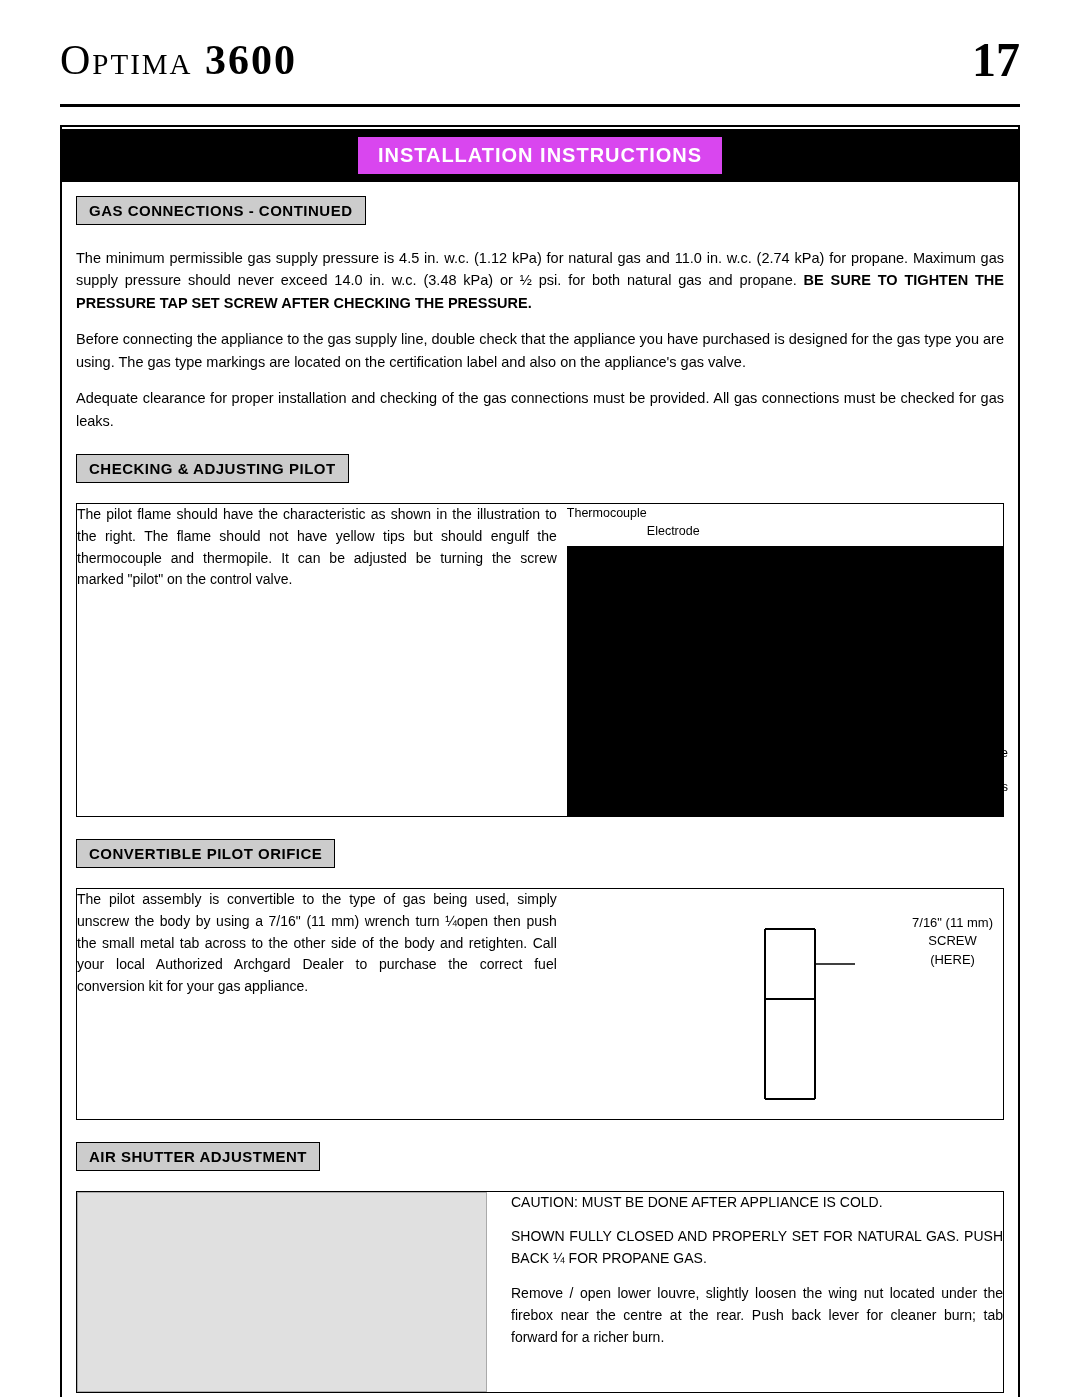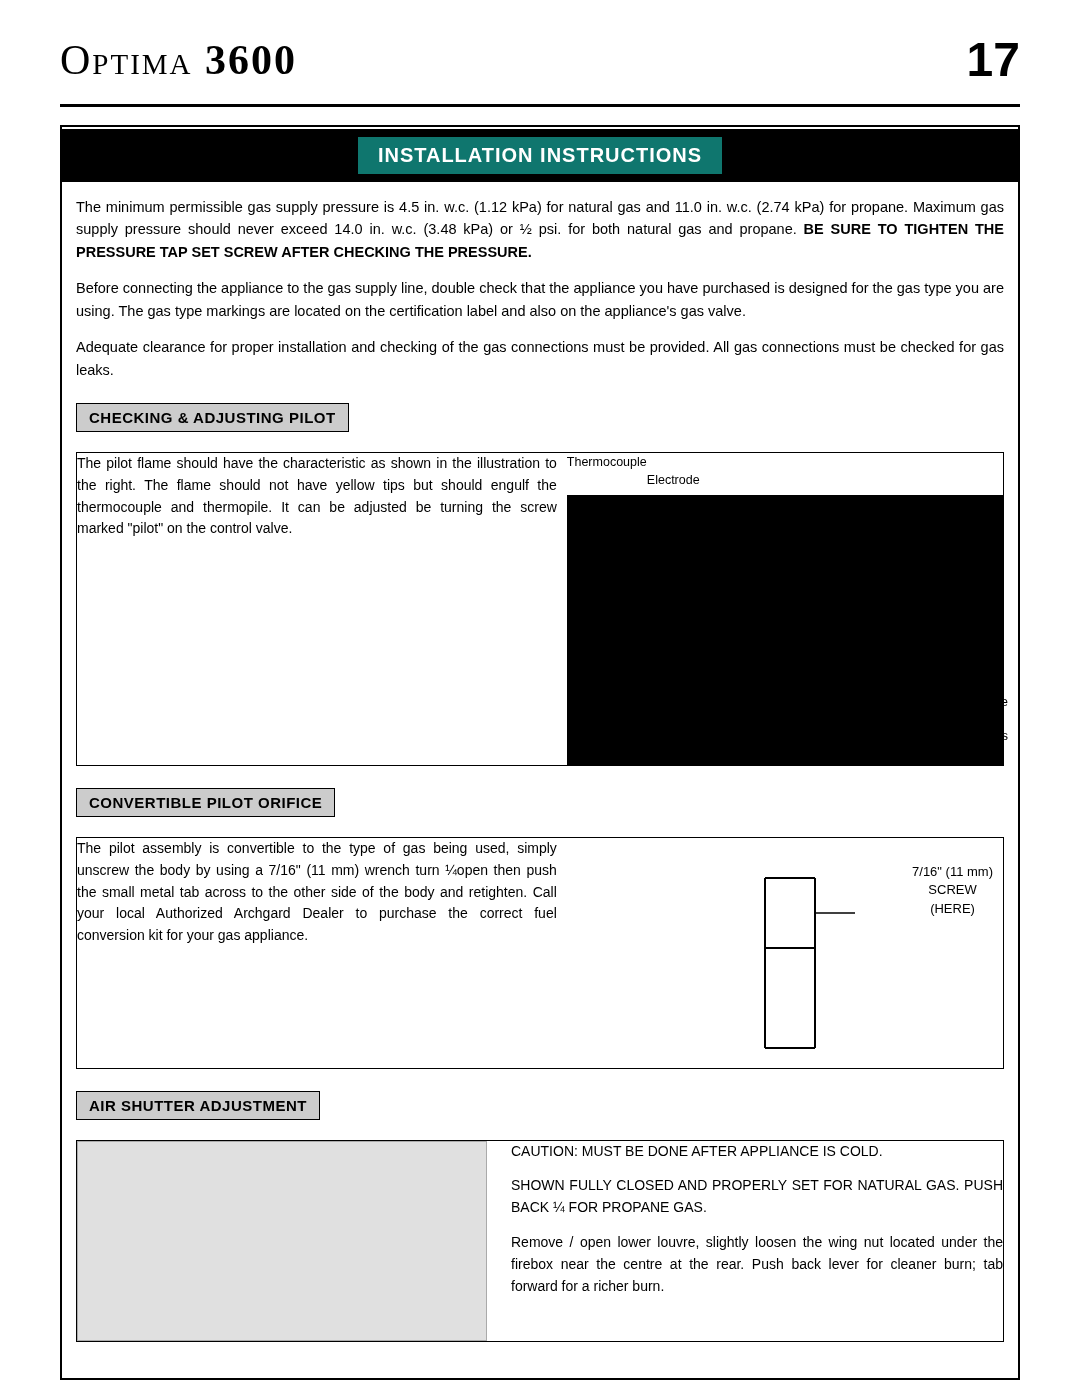--- a/index.html
+++ b/index.html
@@ -34,21 +34,21 @@
       font-size: 42px;
       font-weight: normal;
       letter-spacing: 2px;
     }
     .header-title span.optima-o {
       font-variant: small-caps;
     }
     .header-page-num {
       font-size: 48px;
       font-weight: bold;
-      font-family: Liberation Sans, sans-serif;
+      font-family: Liberation Serif, serif;
       line-height: 1;
     }
 
     
     .section-title-bar {
       background: #000;
       color: #fff;
       text-align: center;
       font-family: Arial, sans-serif;
       font-size: 20px;
@@ -162,25 +162,28 @@
 
   <div class="header">
     <div class="header-title">
       <span class="optima-o"><span>Optima</span> <strong>3600</strong></span>
     </div>
     <div class="header-page-num">17</div>
   </div>
 
   <div class="install-wrapper">
     <div style="text-align:center; background:#000; padding:8px 0; margin-bottom:14px;">
-      <span class="section-title-bar" style="background:#0f766e; margin-bottom:0;">INSTALLATION INSTRUCTIONS</span>
+      <span class="section-title-bar" style="background:#d946ef; margin-bottom:0;">INSTALLATION INSTRUCTIONS</span>
     </div>
     <div class="install-inner">
 
       <div class="main-section">
+        <div style="margin-bottom:12px;">
+          <span class="sub-section-bar">GAS CONNECTIONS - CONTINUED</span>
+        </div>
         <p class="body-text">
           <span>The minimum permissible gas supply pressure is 4.5 in. w.c. (1.12 kPa) for natural gas and 11.0 in. w.c. (2.74 kPa) for propane. Maximum gas supply pressure should never exceed 14.0 in. w.c. (3.48 kPa) or ½ psi. for both natural gas and propane.</span>
           <span class="bold">BE SURE TO TIGHTEN THE PRESSURE TAP SET SCREW AFTER CHECKING THE PRESSURE.</span>
         </p>
         <p class="body-text">Before connecting the appliance to the gas supply line, double check that the appliance you have purchased is designed for the gas type you are using. The gas type markings are located on the certification label and also on the appliance's gas valve.</p>
         <p class="body-text">Adequate clearance for proper installation and checking of the gas connections must be provided. All gas connections must be checked for gas leaks.</p>
       </div>
 
       <div class="main-section">
         <div style="margin-bottom:10px;">

